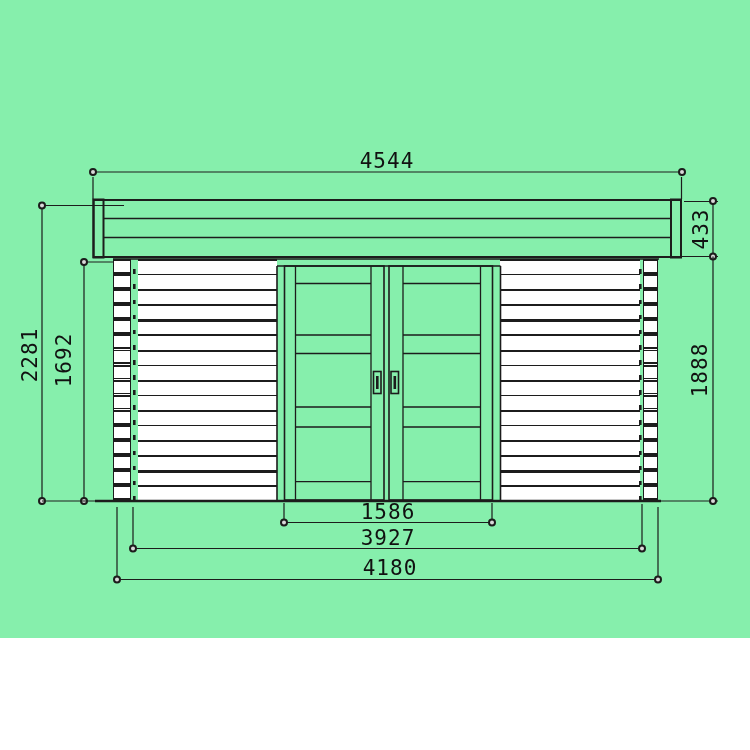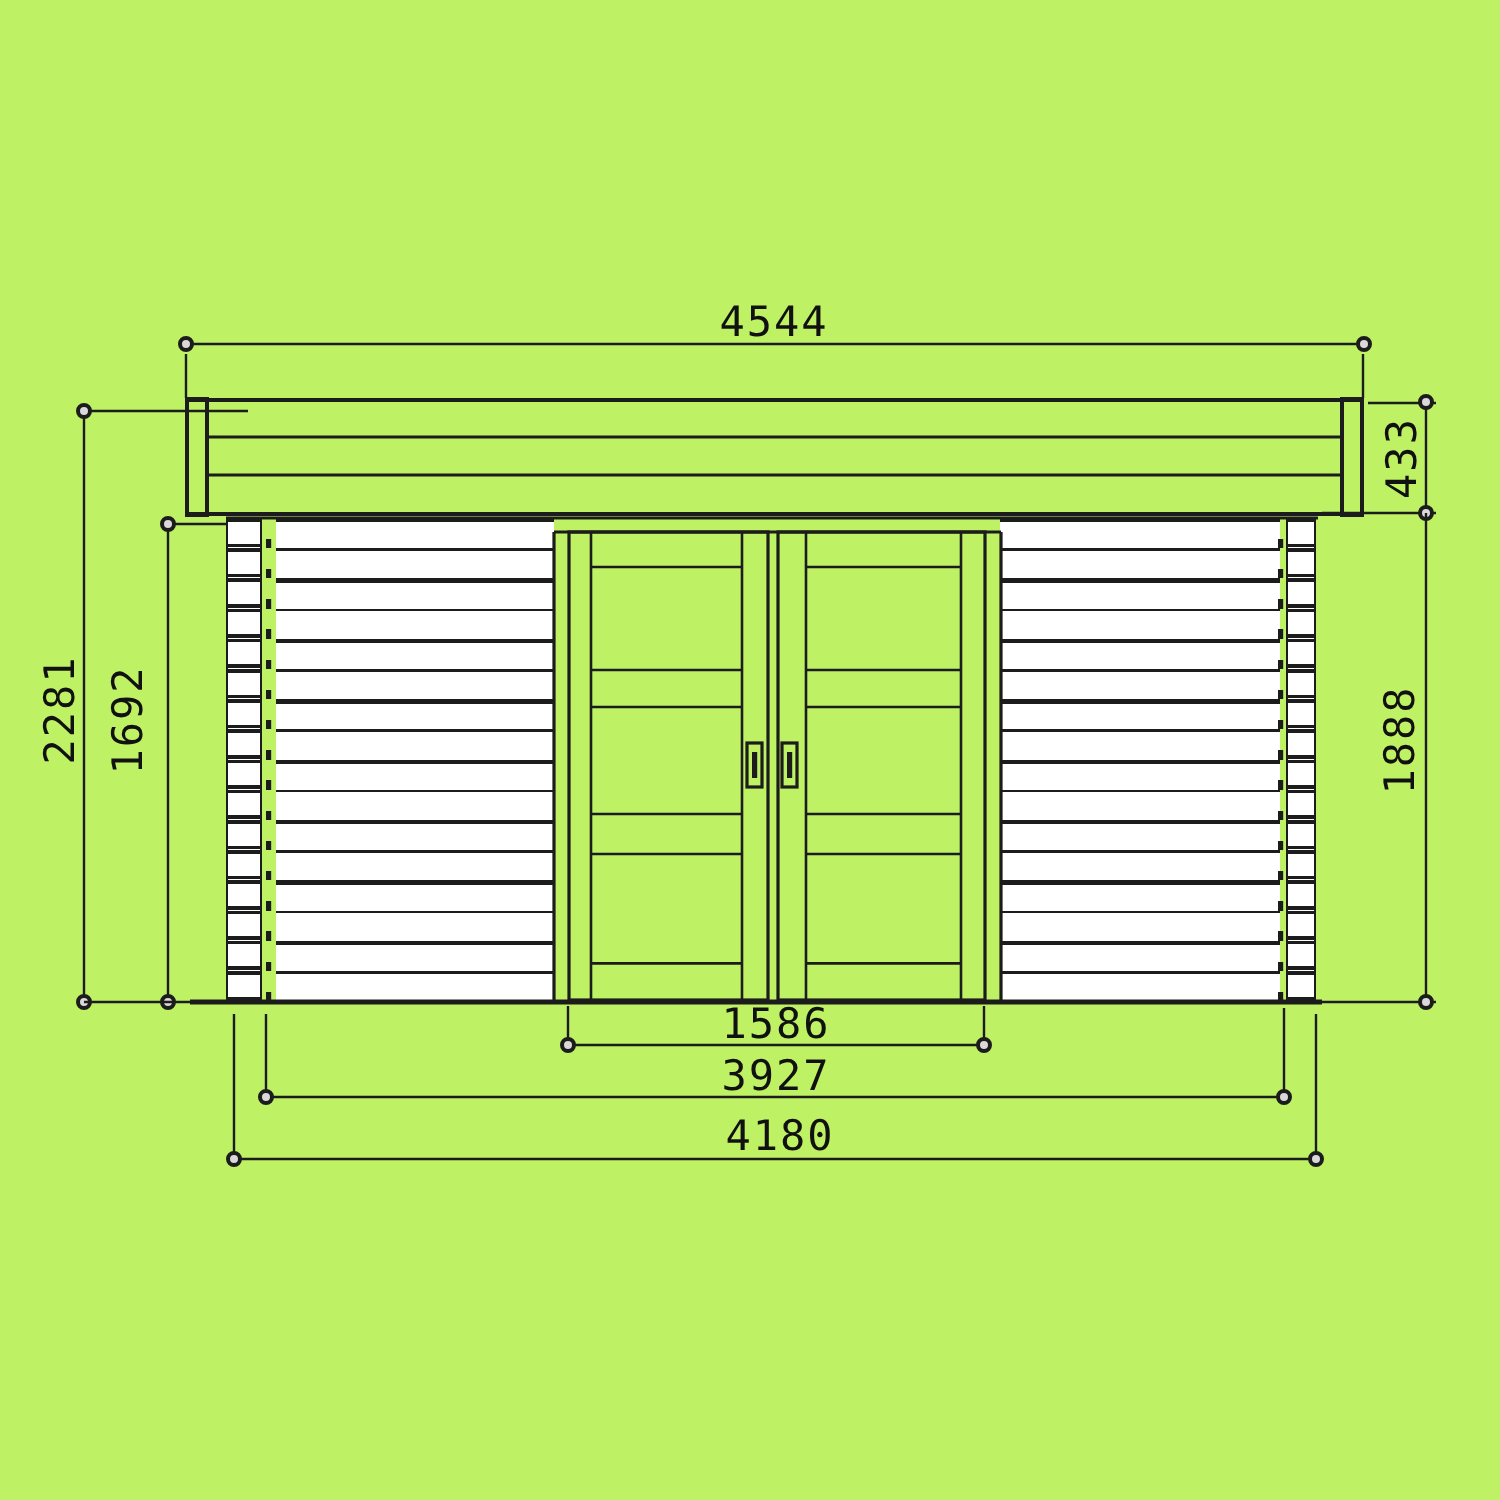--- a/index.html
+++ b/index.html
@@ -1,17 +1,17 @@
 <!DOCTYPE html>
 <html><head>
 <meta charset="utf-8">
 <style>
   html,body{margin:0;padding:0;background:#fff;}
   .canvas{
-    position:relative;width:750px;height:750px;background:#bef264;overflow:hidden;
+    position:relative;width:750px;height:638px;background:#86efac;overflow:hidden;
     font-family:"DejaVu Sans Mono","Liberation Mono",monospace;
   }
   
   .planks{
     position:absolute;top:259px;height:242px;
     background:repeating-linear-gradient(180deg,
       #1c1c1c 0px,#1c1c1c 2.2px,
       #ffffff 2.2px,#ffffff 15.1px,
       #1c1c1c 15.1px,#1c1c1c 16.4px,
       #ffffff 16.4px,#ffffff 30.2px);

